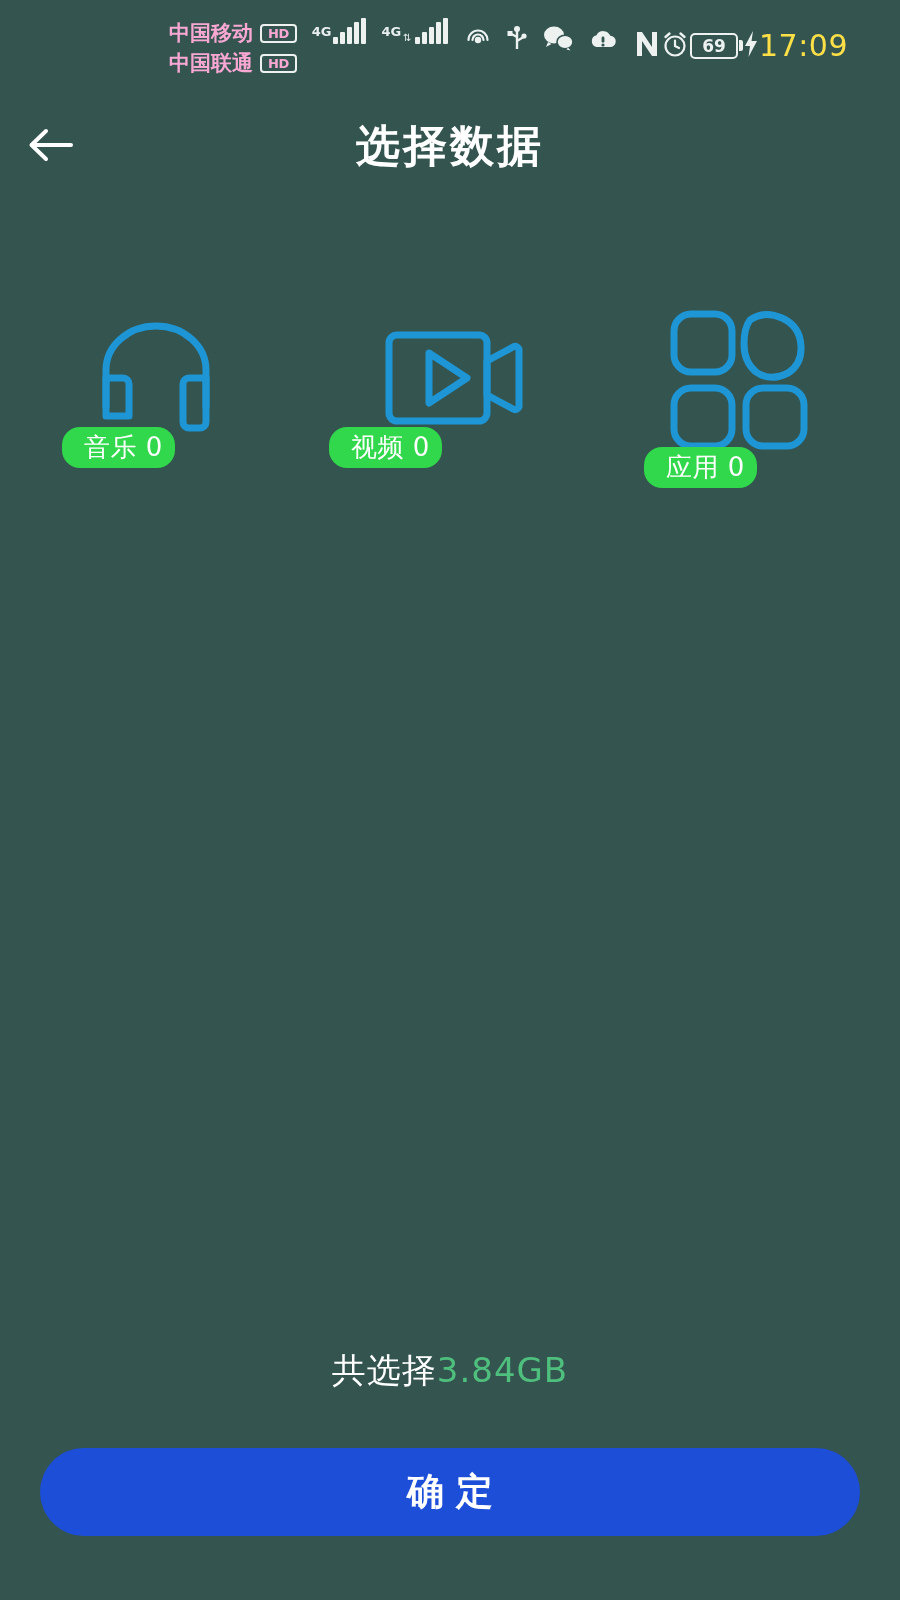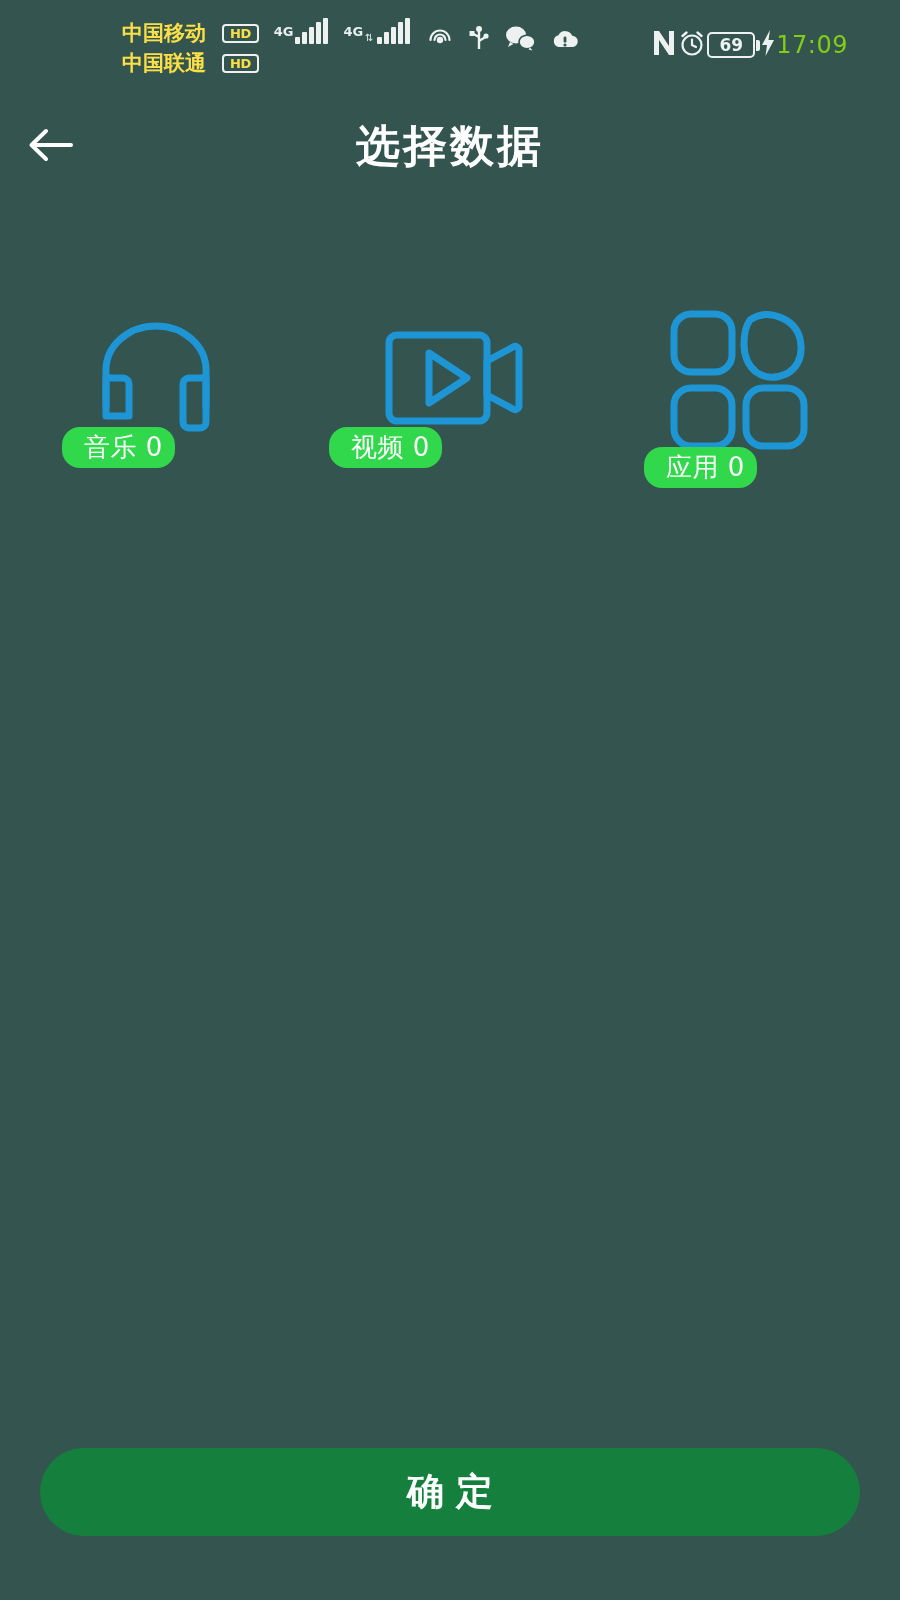--- a/index.html
+++ b/index.html
@@ -25,23 +25,23 @@
   }
   .sb-left{
     position:absolute; left:122px; top:18px;
     display:flex; align-items:flex-start;
   }
   .carriers{
     display:flex; flex-direction:column;
     line-height:30px;
   }
   .carrier-row{
-    display:flex; align-items:center; gap:16px;
+    display:flex; align-items:center; gap:7px;
     font-size:21px; font-weight:600; letter-spacing:0px;
-    color:#fde047; white-space:nowrap;
+    color:#f9a8d4; white-space:nowrap;margin-left:47px;
   }
   .hd-badge{
     display:inline-flex; align-items:center; justify-content:center;
     border:2px solid #EDF2F1; border-radius:4px;
     font-size:13px; font-weight:700;
     padding:0 6px; height:19px; line-height:19px;
     letter-spacing:-0.5px;
   }
 
   .sig-group{ display:flex; align-items:flex-end; gap:2px; margin-left:15px; padding-bottom:2px;}
@@ -65,21 +65,21 @@
   .battery{
     display:flex; align-items:center;
   }
   .batt-body{
     width:48px; height:26px;
     border:2px solid #EDF2F1; border-radius:5px;
     display:flex; align-items:center; justify-content:center;
     font-size:17px; font-weight:600; color:#EDF2F1;
   }
   .batt-cap{ width:4px; height:11px; background:#EDF2F1; border-radius:0 2px 2px 0; margin-left:1px;}
-  .clock-text{ font-size:24px; font-weight:400; letter-spacing:0.5px; color:#84cc16;}
+  .clock-text{ font-size:30px; font-weight:400; letter-spacing:0.5px; color:#fde047;}
 
   
   .titlebar{
     position:absolute; top:100px; left:0;
     width:900px; height:92px;
   }
   .back-btn{
     position:absolute; left:22px; top:16px;
     width:58px; height:58px;
     display:flex; align-items:center; justify-content:center;
@@ -133,21 +133,21 @@
     position:absolute; left:0; top:1348px;
     width:900px; text-align:center;
     font-size:34px; color:#FFFFFF; font-weight:400;
     letter-spacing:1px;
   }
   .total-line .total-value{ color:#4FBF7E; }
 
   .confirm-btn{
     position:absolute; left:40px; top:1448px;
     width:820px; height:88px;
-    background:#15803d;
+    background:#1d4ed8;
     border:none; border-radius:44px;
     color:#FFFFFF; font-size:37px; font-weight:600;
     letter-spacing:12px; text-indent:12px;
     cursor:pointer;
     font-family:"DejaVu Sans","Liberation Sans",sans-serif;
   }
 </style>
 </head>
 <body>
 
@@ -294,16 +294,19 @@
           <path d="M92 22 Q106 12 124 20 Q142 28 143 48 Q144 66 130 75 Q112 84 98 74 Q86 64 86 46 Q86 30 92 22 Z" fill="none" stroke="#1E96D6" stroke-width="7" stroke-linejoin="round"></path>
           <rect x="16" y="90" width="58" height="58" rx="17" fill="none" stroke="#1E96D6" stroke-width="7"></rect>
           <rect x="88" y="90" width="58" height="58" rx="17" fill="none" stroke="#1E96D6" stroke-width="7"></rect>
         </svg>
       </div>
       <div class="badge">应用 0</div>
     </div>
 
   </div>
 
+  <div class="total-line">
+    <span>共选择</span><span class="total-value">3.84GB</span>
+  </div>
 
   <button class="confirm-btn">确定</button>
 
 </div>
 
 </body></html>

